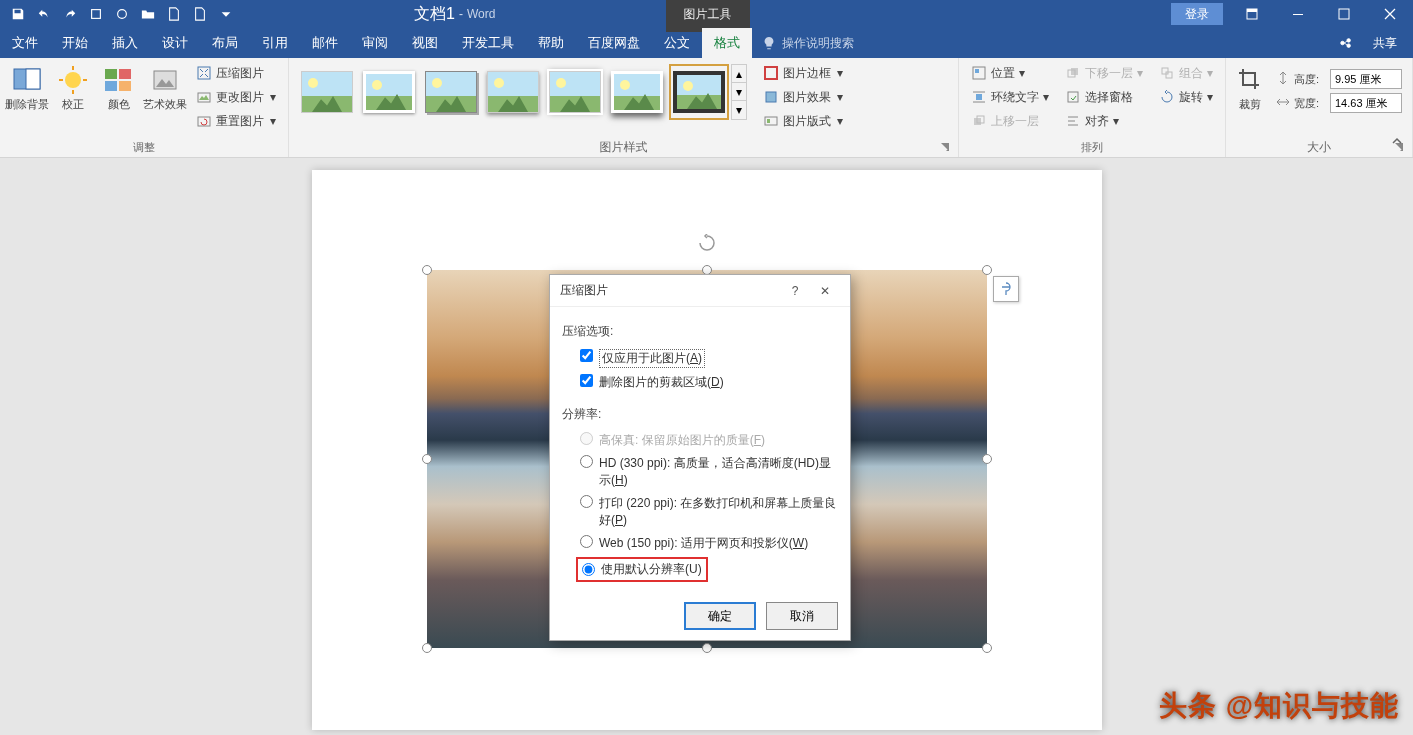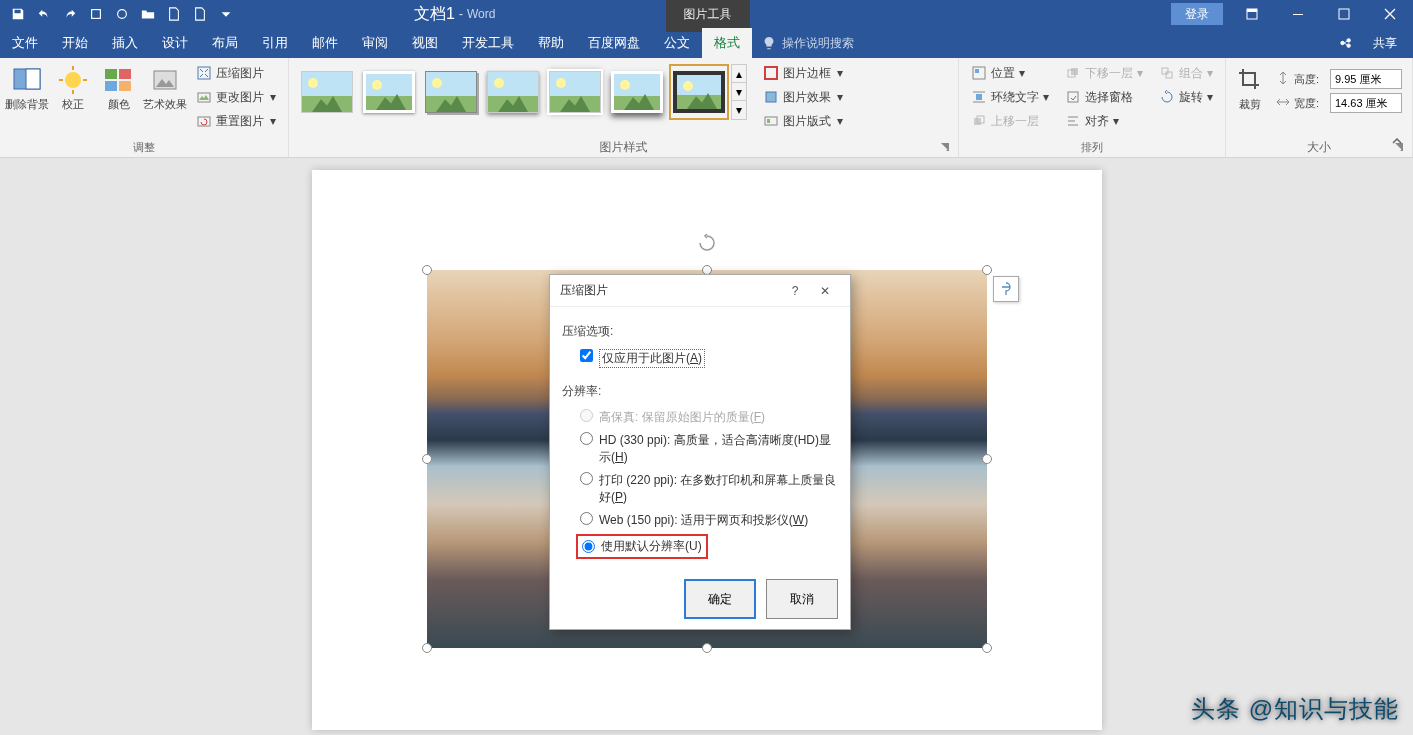--- a/index.html
+++ b/index.html
@@ -63,23 +63,23 @@
 .dlg-title .hb{width:30px;height:30px;display:flex;align-items:center;justify-content:center;cursor:pointer;color:#555}
 .dlg-body{padding:10px 12px;color:#333}
 .dlg-section-title{margin:6px 0 6px 0;color:#444}
 .dlg-opt{display:flex;align-items:flex-start;gap:6px;padding:3px 0 3px 18px;cursor:pointer}
 .dlg-opt.disabled{color:#aaa}
 .dlg-opt input[type=checkbox],.dlg-opt input[type=radio]{width:13px;height:13px}
 .dlg-opt .u{text-decoration:underline}
 .highlight-box{border:2px solid #e03030;padding:2px 4px;display:inline-flex;align-items:center;gap:6px;margin-left:14px;margin-top:2px}
 .dotted-sel{border:1px dotted #666;padding:0 2px}
 .dlg-btns{display:flex;justify-content:flex-end;gap:10px;padding:10px 12px}
-.dlg-btn{width:72px;height:40px;border:1px solid #888;background:#f0f0f0;cursor:pointer;display:flex;align-items:center;justify-content:center}
+.dlg-btn{width:72px;height:28px;border:1px solid #888;background:#f0f0f0;cursor:pointer;display:flex;align-items:center;justify-content:center}
 .dlg-btn.primary{border:2px solid #2b7cd3}
-.watermark{position:absolute;right:14px;bottom:10px;color:#0c4a6e;font-size:24px;font-weight:normal;text-shadow:0 0 6px rgba(0,0,0,.8);letter-spacing:1px}
+.watermark{position:absolute;right:14px;bottom:10px;color:#c2410c;font-size:28px;font-weight:bold;text-shadow:0 0 6px rgba(0,0,0,.8);letter-spacing:1px}
 </style>
 </head>
 <body>
 
 <div class="titlebar">
   <div class="qat">
     <div class="qat-btn">
         <svg viewBox="0 0 16 16">
           <path d="M2 2h10l2 2v10H2V2zm2 1v4h7V3H4zm1 7h6v3H5v-3z"></path>
         </svg>
@@ -503,20 +503,24 @@
     <div class="t">压缩图片</div>
     <div class="hb">?</div>
     <div class="hb">✕</div>
   </div>
   <div class="dlg-body">
     <div class="dlg-section-title">压缩选项:</div>
     <label class="dlg-opt">
       <input type="checkbox" checked="" style="">
       <span class="dotted-sel"><span>仅应用于此图片(</span><span class="u">A</span><span>)</span></span>
     </label>
+    <label class="dlg-opt">
+      <input type="checkbox" checked="" style="">
+      <span><span>删除图片的剪裁区域(</span><span class="u">D</span><span>)</span></span>
+    </label>
     <div class="dlg-section-title" style="margin-top:12px">分辨率:</div>
     <label class="dlg-opt disabled">
       <input type="radio" name="res" disabled="" style="">
       <span><span>高保真: 保留原始图片的质量(</span><span class="u">F</span><span>)</span></span>
     </label>
     <label class="dlg-opt">
       <input type="radio" name="res" style="">
       <span><span>HD (330 ppi): 高质量，适合高清晰度(HD)显示(</span><span class="u">H</span><span>)</span></span>
     </label>
     <label class="dlg-opt">

